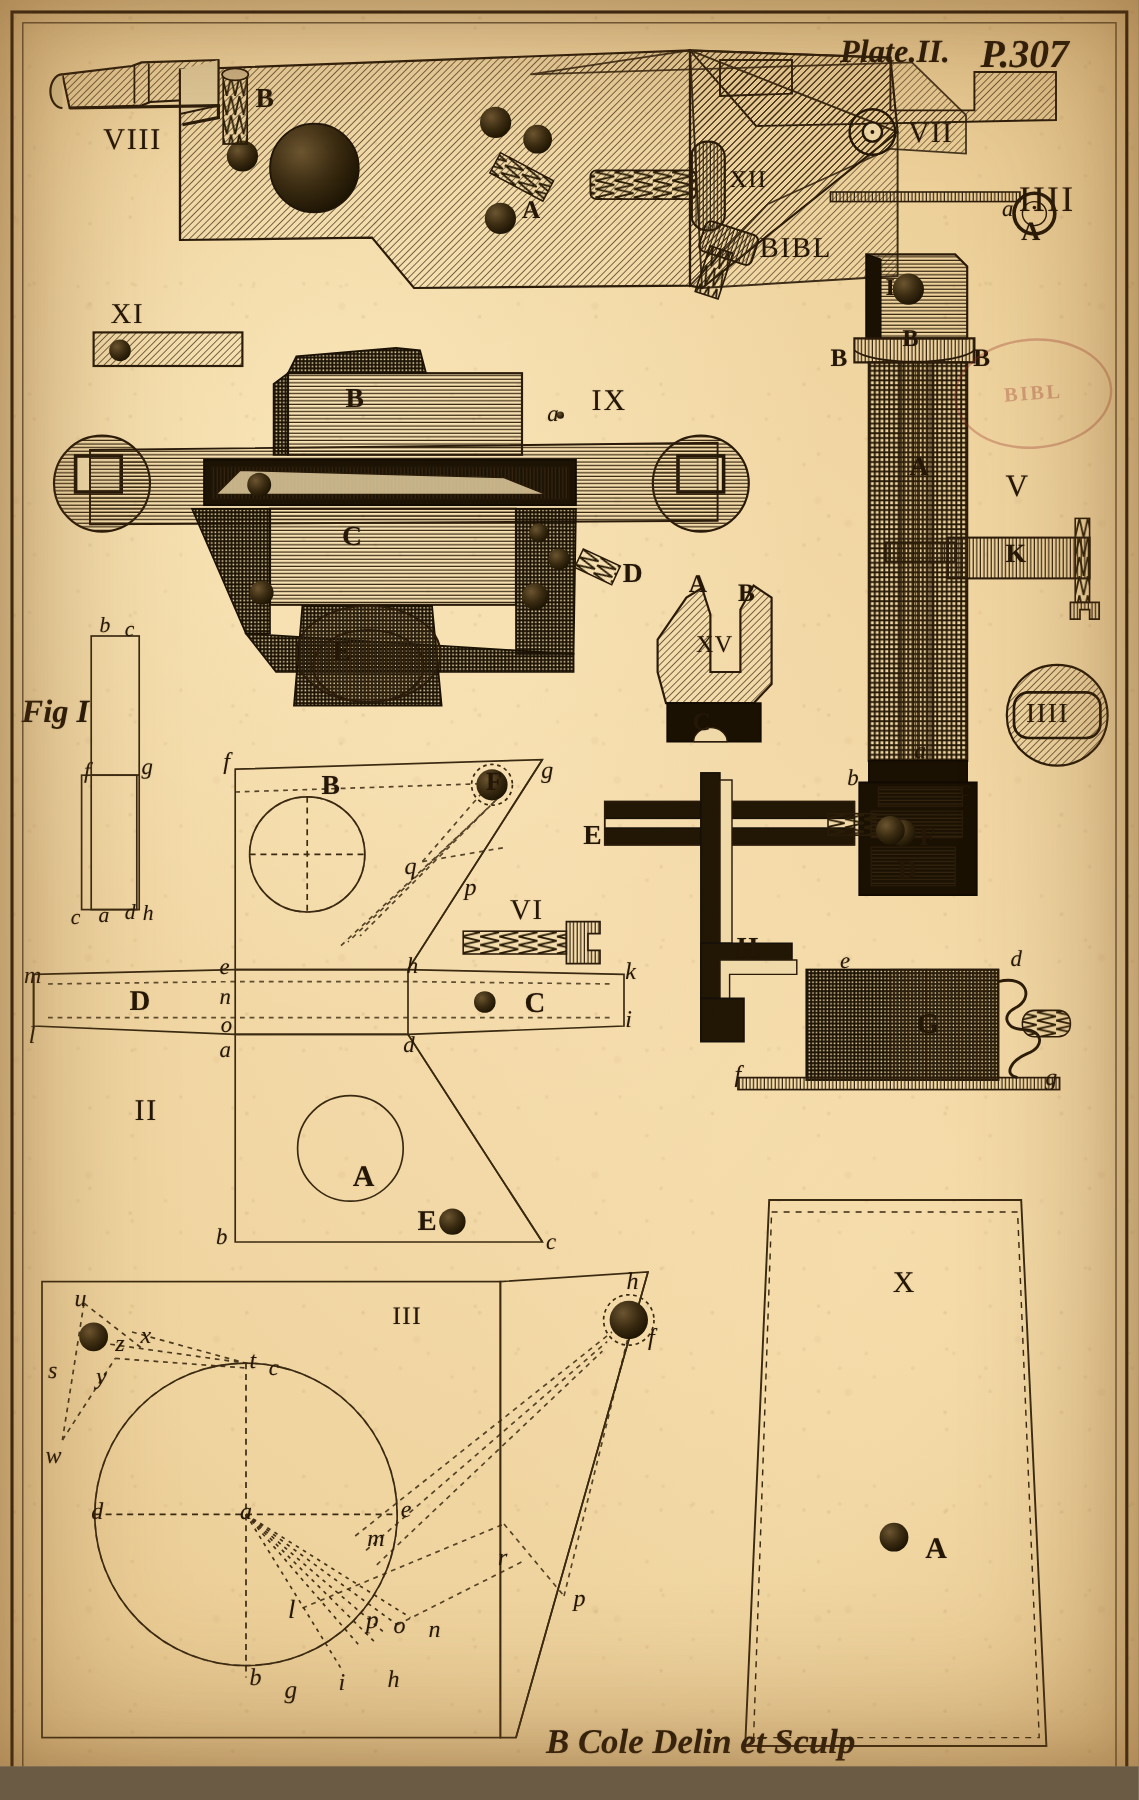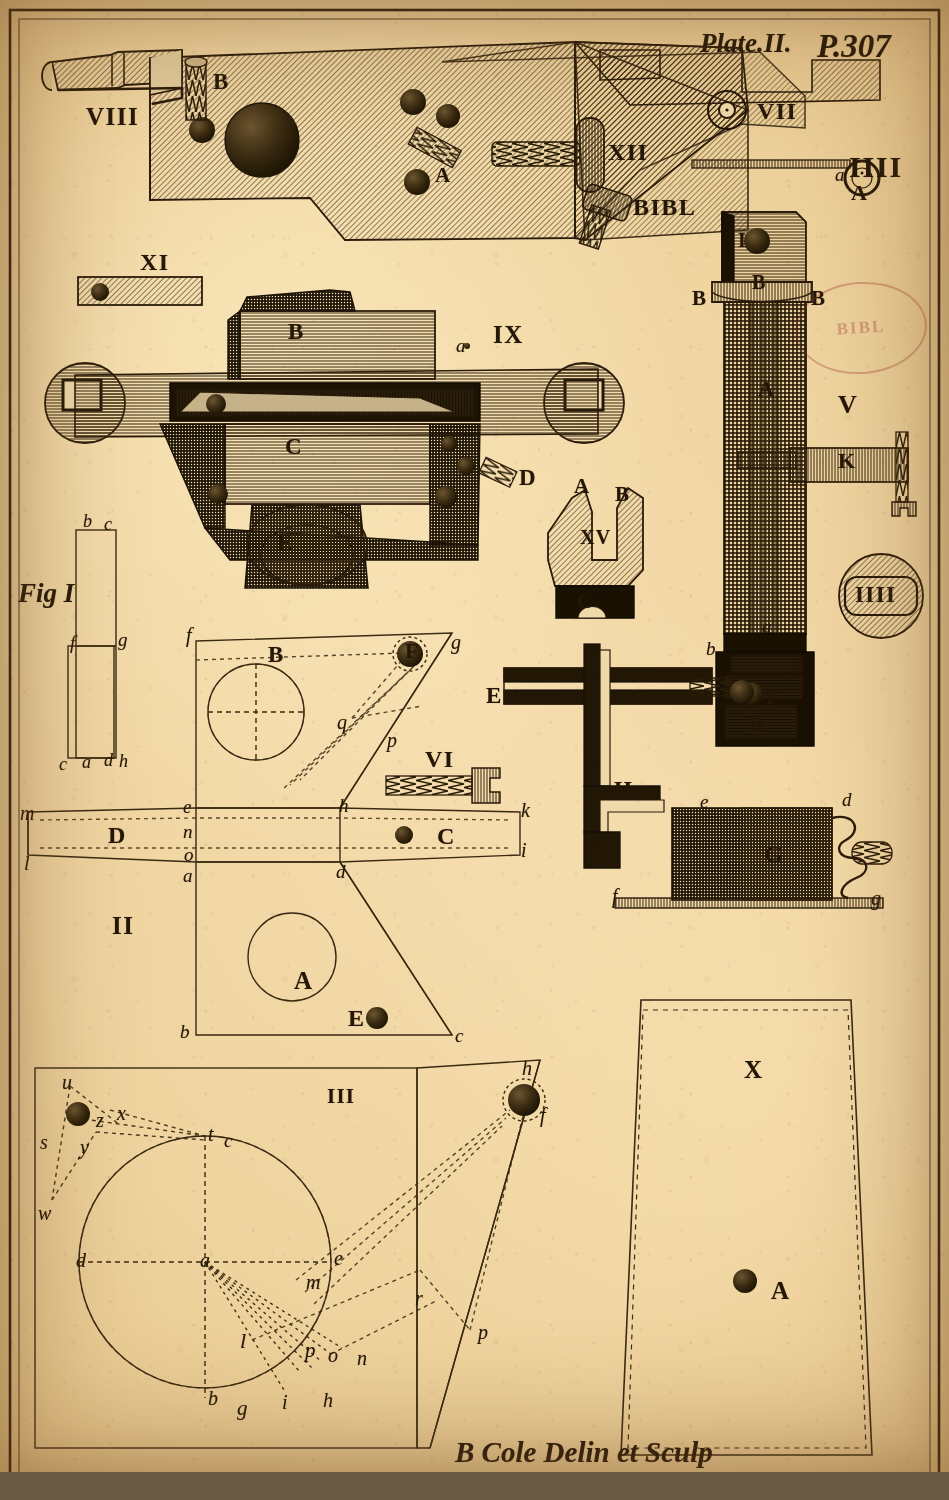--- a/index.html
+++ b/index.html
@@ -20,21 +20,21 @@
       radial-gradient(circle at 63% 78%, rgba(120,80,40,.26) 0 1px, transparent 2px),
       radial-gradient(circle at 89% 88%, rgba(120,80,40,.20) 0 1px, transparent 2px),
       radial-gradient(circle at 35% 41%, rgba(150,100,50,.18) 0 2px, transparent 4px),
       radial-gradient(circle at 8%  79%, rgba(150,100,50,.15) 0 2px, transparent 4px);
     background-size:97px 83px,61px 113px,143px 71px,88px 91px,119px 67px,73px 127px,211px 181px,167px 233px;}
   .vign{position:absolute;inset:0;pointer-events:none;
     box-shadow:inset 0 0 110px 30px rgba(120,80,35,.38), inset 0 0 40px 6px rgba(100,65,25,.22);}
   svg{position:absolute;left:0;top:0;}
   .lbl{position:absolute;color:#241708;line-height:1;white-space:nowrap;
        text-shadow:0 0 1px rgba(60,35,10,.35);}
-  .rom{font-family:"Liberation Serif",serif;font-weight:700;letter-spacing:.06em;}
+  .rom{font-family:"Liberation Serif",serif;font-weight:400;letter-spacing:.06em;}
   .cap{font-family:"Liberation Serif",serif;font-weight:700;}
   .ital{font-family:"Liberation Serif",serif;font-style:italic;}
   .hdr{font-family:"Liberation Serif",serif;font-style:italic;font-weight:700;}
   .stamp{position:absolute;border:2px solid rgba(150,40,35,.30);border-radius:50%;
     color:rgba(150,40,35,.32);font-family:"Liberation Serif",serif;font-weight:700;
     display:flex;align-items:center;justify-content:center;transform:rotate(-4deg);
     letter-spacing:.12em;pointer-events:none;}
 </style>
 </head>
 <body>
@@ -341,25 +341,25 @@
       <path d="M641,1000 L851,1000 L872,1455 L621,1455 Z"></path>
       <path d="M643,1010 L848,1010 L866,1448 L628,1448 Z" stroke-dasharray="5 5" stroke-width="1.2"></path>
       <circle cx="745" cy="1281" r="12" fill="url(#stud)" stroke="none"></circle>
     </g>
   </svg>
 
   <div class="lbl hdr" style="left:700px;top:30px;font-size:27px;">Plate.II.</div>
   <div class="lbl hdr" style="left:817px;top:30px;font-size:33px;">P.307</div>
 
   <div class="lbl rom" style="left:86px;top:104px;font-size:25px;">VIII</div>
-  <div class="lbl rom" style="left:608px;top:140px;font-size:24px;">XII</div>
+  <div class="lbl rom" style="left:608px;top:140px;font-size:20px;">XII</div>
   <div class="lbl rom" style="left:633px;top:195px;font-size:24px;">BIBL</div>
   <div class="lbl rom" style="left:757px;top:99px;font-size:24px;">VII</div>
   <div class="lbl rom" style="left:849px;top:152px;font-size:30px;">IIII</div>
-  <div class="lbl rom" style="left:92px;top:250px;font-size:24px;margin-left:48px;">XI</div>
+  <div class="lbl rom" style="left:92px;top:250px;font-size:24px;">XI</div>
   <div class="lbl rom" style="left:493px;top:322px;font-size:25px;">IX</div>
   <div class="lbl rom" style="left:580px;top:527px;font-size:20px;">XV</div>
   <div class="lbl rom" style="left:838px;top:392px;font-size:26px;">V</div>
   <div class="lbl rom" style="left:855px;top:583px;font-size:23px;">IIII</div>
   <div class="lbl hdr" style="left:18px;top:580px;font-size:27px;">Fig I</div>
   <div class="lbl rom" style="left:425px;top:747px;font-size:24px;">VI</div>
   <div class="lbl rom" style="left:112px;top:913px;font-size:25px;">II</div>
   <div class="lbl rom" style="left:327px;top:1086px;font-size:21px;">III</div>
   <div class="lbl rom" style="left:744px;top:1057px;font-size:25px;">X</div>
 

